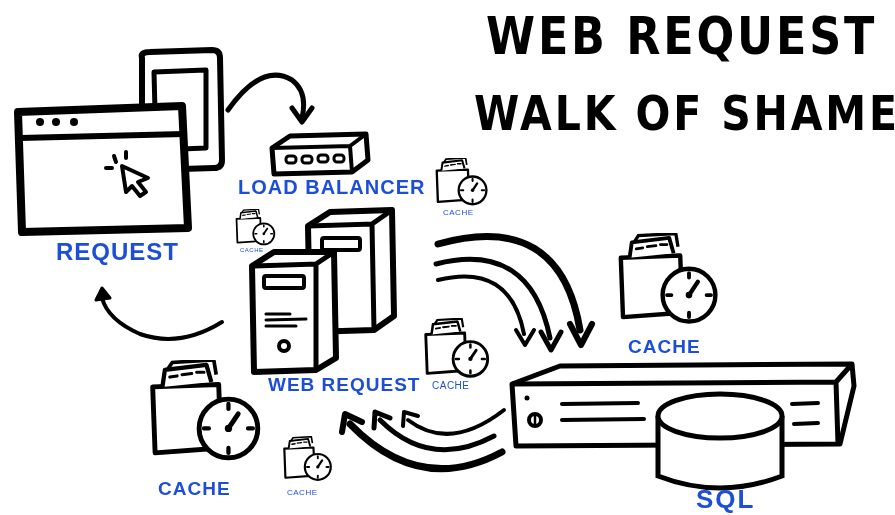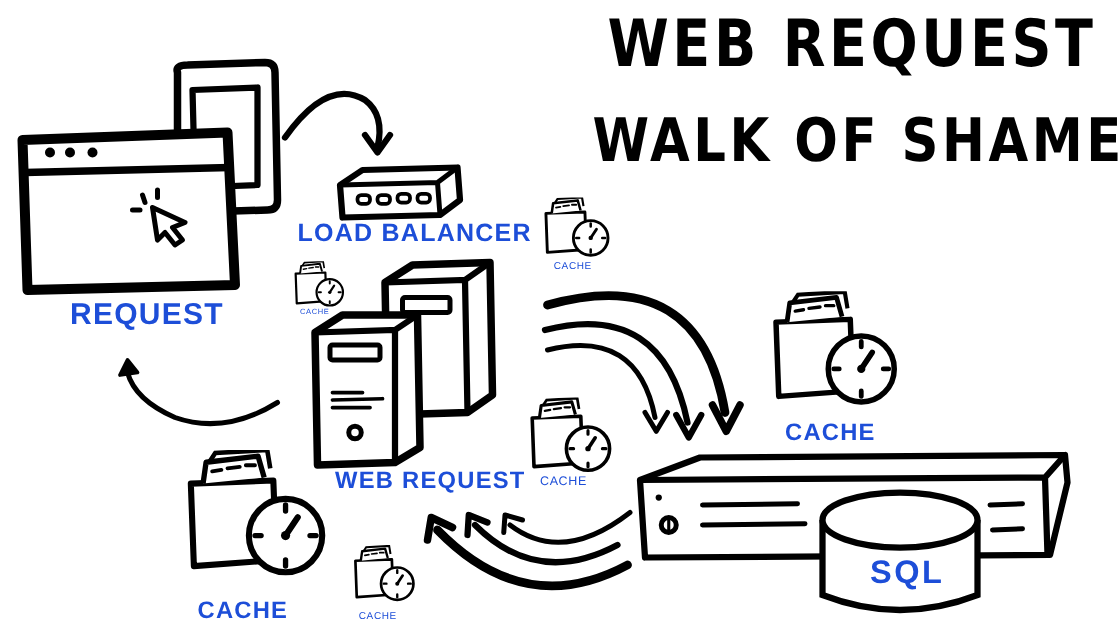--- a/index.html
+++ b/index.html
@@ -8,21 +8,21 @@
   #canvas { position: absolute; left: 0; top: 0; width: 895px; height: 515px; }
   .lbl { position: absolute; font-family: Liberation Sans, sans-serif; font-weight: bold;
          color: #1d4ed8; white-space: nowrap; letter-spacing: 1px; }
   .title { position: absolute; font-family: "DejaVu Sans Condensed", "DejaVu Sans", sans-serif;
            font-weight: bold; color: #000; white-space: nowrap; letter-spacing: 3px; }
   .t1 { left: 486px; top: 6px; font-size: 52px; transform: scaleX(0.95); transform-origin: left top; }
   .t2 { left: 474px; top: 85px; font-size: 48px; transform: scaleX(0.95); transform-origin: left top; }
   .big { font-size: 24px; letter-spacing: 1px; }
   .mid { font-size: 20px; }
   .small { font-size: 8px; font-weight: normal; letter-spacing: 0.5px; }
-  .sql { font-size: 26px; letter-spacing: 2px; }
+  .sql { font-size: 26px; letter-spacing: 2px; margin-top: 42px; }
 </style>
 </head>
 <body>
 
 <svg id="canvas" viewBox="0 0 895 515" xmlns="http://www.w3.org/2000/svg">
   <defs>
     <symbol id="cache-sym" viewBox="0 0 100 90">
       <path d="M8 22 L62 20 L64 72 L10 76 Z" fill="#fff" stroke="#000" stroke-width="4" stroke-linejoin="round"></path>
       <path d="M16 22 L18 8 L52 4 L56 18" fill="#fff" stroke="#000" stroke-width="3.5" stroke-linejoin="round"></path>
       <path d="M20 8 L24 2 L58 0 L60 12" fill="none" stroke="#000" stroke-width="3"></path>

